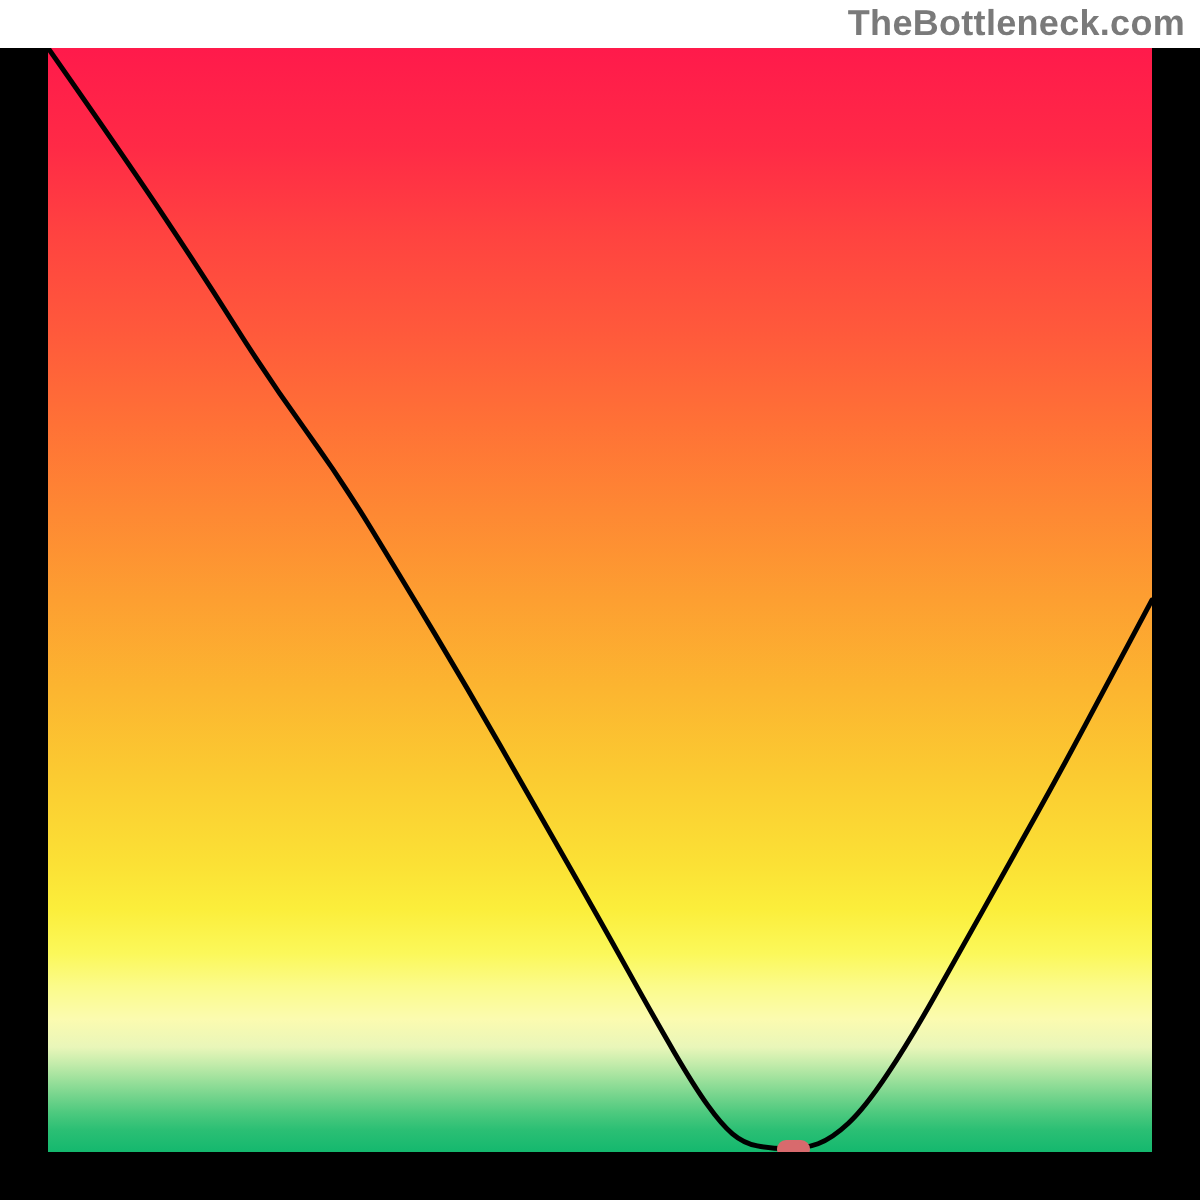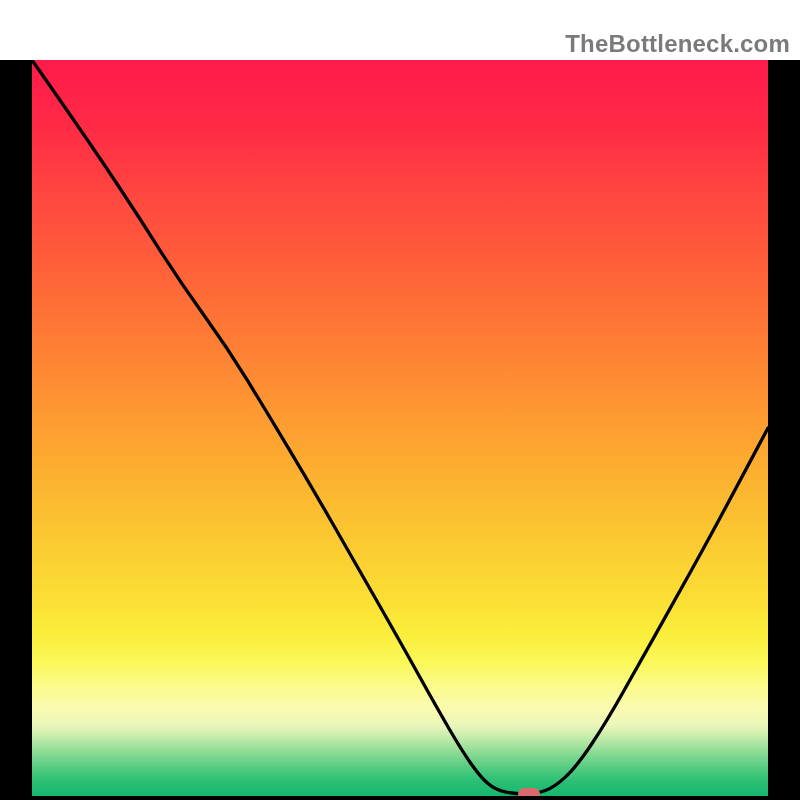--- a/index.html
+++ b/index.html
@@ -7,21 +7,20 @@
     padding: 0;
     background: #fff;
     width: 800px;
     height: 800px;
     overflow: hidden;
   }
   .container {
     position: relative;
     width: 800px;
     height: 588px;
-    margin-top: 28px;
   }
   .watermark {
     position: absolute;
     top: 2px;
     right: 10px;
     font-family: Arial, Helvetica, sans-serif;
     font-size: 24px;
     font-weight: bold;
     color: #7a7a7a;
     letter-spacing: 0.2px;

